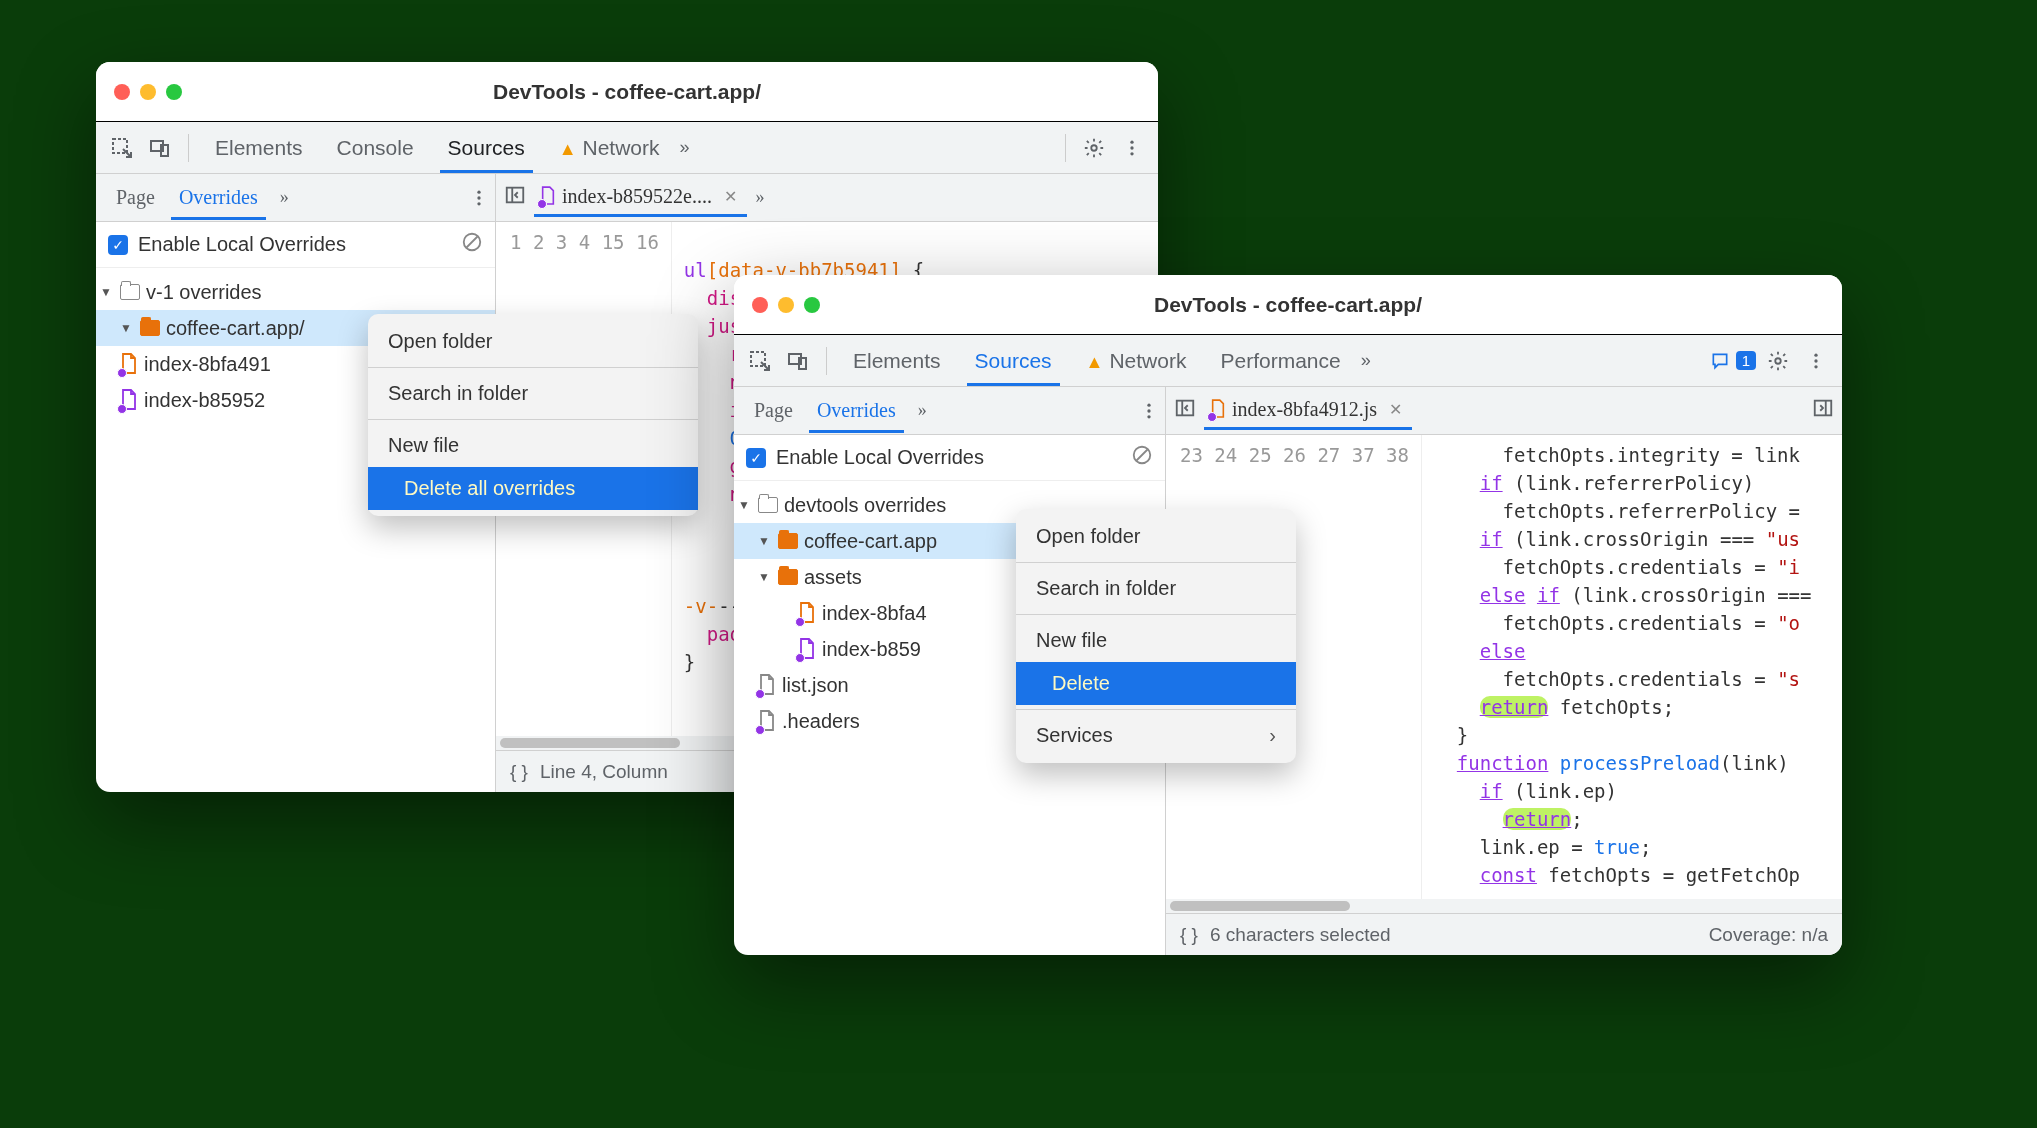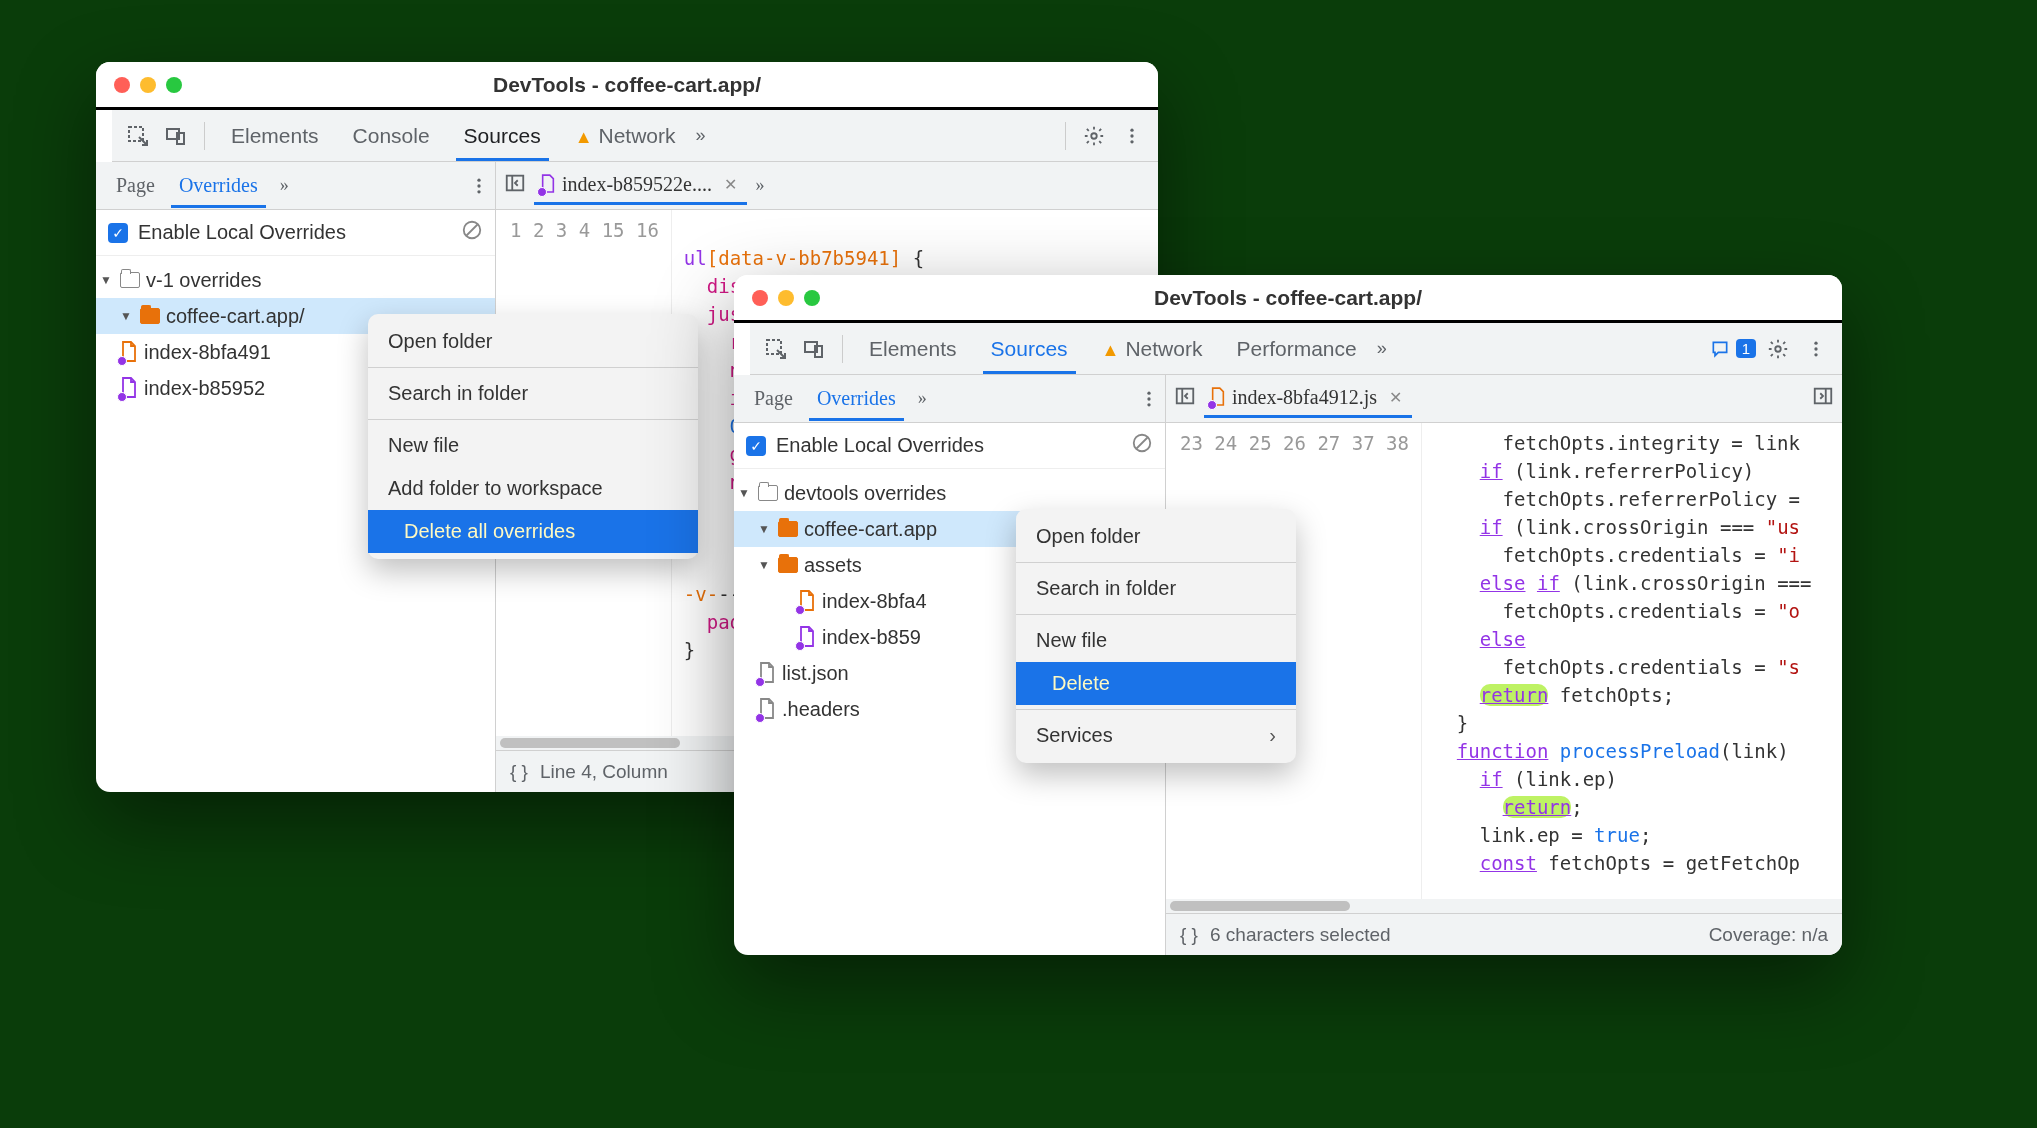--- a/index.html
+++ b/index.html
@@ -19,41 +19,40 @@
     border-radius: 14px;
     box-shadow: 0 30px 80px rgba(0,0,0,0.45);
     overflow: hidden;
     display: flex;
     flex-direction: column;
   }
   .win-A { left: 96px; top: 62px; width: 1062px; height: 730px; z-index: 1; }
   .win-B { left: 734px; top: 275px; width: 1108px; height: 680px; z-index: 2; }
 
   .titlebar {
-    height: 48px;
+    height: 60px;
     background: #fff;
     display: flex;
     align-items: center;
     position: relative;
-    border-bottom: 3px solid #000000;
+    border-bottom: 1px solid #000000;
   }
   .traffic { display: flex; gap: 10px; margin-left: 18px; }
   .dot { width: 16px; height: 16px; border-radius: 50%; }
   .dot.r { background: #ff5f57; } .dot.y { background: #febc2e; } .dot.g { background: #28c840; }
   .title { position: absolute; left: 50%; transform: translateX(-50%); font-weight: 600; font-size: 21px; color: #333; }
 
   .toolbar {
     height: 52px;
     background: #f1f3f4;
     display: flex;
     align-items: center;
     border-bottom: 1px solid #d0d0d0;
     padding: 0 10px;
     gap: 6px;
-    margin-left: 16px;
   }
   .tb-icon { width: 32px; height: 32px; display: flex; align-items: center; justify-content: center; color: #5f6368; }
   .tb-sep { width: 1px; height: 28px; background: #ccc; margin: 0 6px; }
   .tab { padding: 12px 14px; font-size: 21px; color: #5f6368; cursor: pointer; position: relative; white-space: nowrap; }
   .tab.active { color: #1a73e8; }
   .tab.active::after { content: ""; position: absolute; bottom: -1px; left: 6px; right: 6px; height: 3px; background: #1a73e8; }
   .tab.active-dark { color: #202124; }
   .tab.active-dark::after { content: ""; position: absolute; bottom: -1px; left: 6px; right: 6px; height: 3px; background: #1a73e8; }
   .warn-tri { color: #f29900; margin-right: 6px; font-size: 18px; display: inline-block; }
   .chev { color: #5f6368; font-size: 18px; }
@@ -280,21 +279,20 @@
       </div>
     </div>
   </div>
 
   <div class="ctx" style="left:272px; top:252px; width:330px;">
     <div class="ctx-item">Open folder</div>
     <div class="ctx-sep"></div>
     <div class="ctx-item">Search in folder</div>
     <div class="ctx-sep"></div>
     <div class="ctx-item">New file</div>
-    <div class="ctx-item">Add folder to workspace</div>
     <div class="ctx-item sel">Delete all overrides</div>
   </div>
 </div>
 
 <div class="window win-B">
   <div class="titlebar">
     <div class="traffic">
       <div class="dot r"></div>
       <div class="dot y"></div>
       <div class="dot g"></div>

